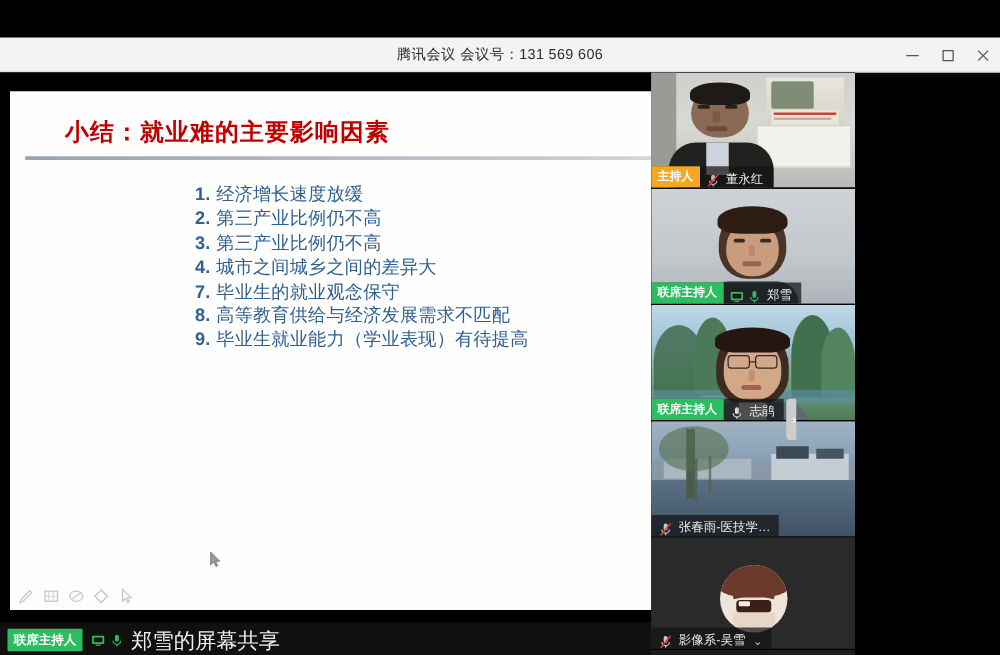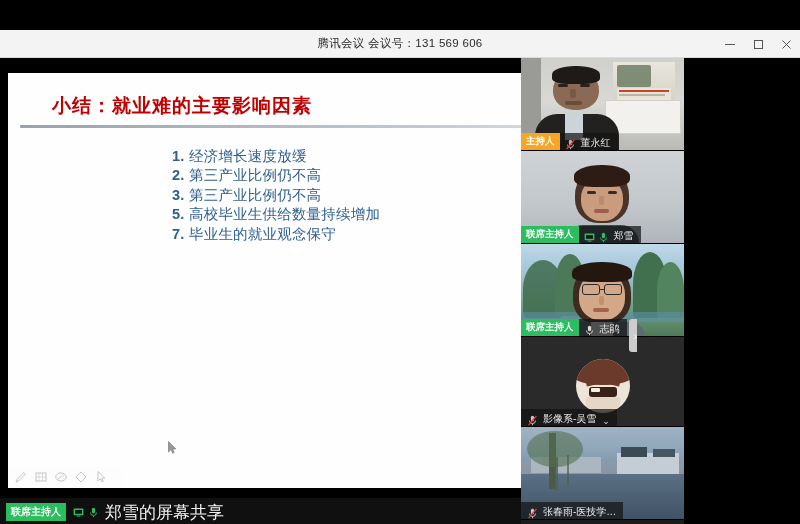--- a/index.html
+++ b/index.html
@@ -54,21 +54,21 @@
     font-size:19px; font-weight:bold; color:#c00000;
     letter-spacing:1px; white-space:nowrap;
   }
   .slide-rule{
     position:absolute; left:12px; top:52px; width:586px; height:3px;
     background:linear-gradient(to right,#9aa3ad,#c3c9cf 70%,#dfe3e6);
     border-radius:1px;
   }
 
   .bullet-list{
-    position:absolute; left:164px; top:74px;
+    position:absolute; left:148px; top:74px;
     list-style:none;
   }
   .bullet-list li{
     font-size:14.5px; color:#2f6090; line-height:19.4px;
     white-space:nowrap; letter-spacing:.2px;
   }
   .bullet-list li .num{
     display:inline-block; width:17px; font-weight:bold; color:#2f6090;
   }
 
@@ -200,22 +200,24 @@
     <div class="share-area">
 
       <div class="slide">
         <div class="slide-title">小结：就业难的主要影响因素</div>
         <div class="slide-rule"></div>
 
         <ul class="bullet-list">
           <li><span class="num">1.</span><span>经济增长速度放缓</span></li>
           <li><span class="num">2.</span><span>第三产业比例仍不高</span></li>
           <li><span class="num">3.</span><span>第三产业比例仍不高</span></li>
-          <li><span class="num">5.</span><span>高校毕业生供给数量持续增加</span></li>
+          <li><span class="num">4.</span><span>城市之间城乡之间的差异大</span></li>
           <li><span class="num">7.</span><span>毕业生的就业观念保守</span></li>
+          <li><span class="num">8.</span><span>高等教育供给与经济发展需求不匹配</span></li>
+          <li><span class="num">9.</span><span>毕业生就业能力（学业表现）有待提高</span></li>
         </ul>
 
         <svg class="slide-cursor" viewBox="0 0 9 13">
           <path d="M0.5 0.5 L0.5 11 L3 8.6 L4.8 12.2 L6.2 11.5 L4.5 8.1 L7.8 7.9 Z" fill="#9a9a9a" stroke="#6d6d6d" stroke-width=".6"></path>
         </svg>
 
         <div class="annot-bar">
           <svg class="annot-ico" viewBox="0 0 14 14">
               <path d="M2 12 L3.2 9.2 L9.8 2.6 L11.4 4.2 L4.8 10.8 Z" fill="none" stroke="#777" stroke-width="1"></path>
             </svg>
@@ -345,43 +347,20 @@
             <svg class="ico" viewBox="0 0 12 14">
                 <rect x="4" y="1" width="4" height="7" rx="2" fill="#d8d8d8"></rect>
                 <path d="M2.2 7.1 a3.8 3.8 0 0 0 7.6 0" fill="none" stroke="#d8d8d8" stroke-width="1.2"></path>
                 <path d="M6 10.9 v2.1" stroke="#d8d8d8" stroke-width="1.2"></path>
               </svg>
           </span>
           <span class="nm">志鹃</span>
         </div>
       </div>
 
-      <div class="tile t5 avatar-tile">
-        <div class="avatar">
-          <span class="av-hair"></span>
-          <span class="av-brow l"></span>
-          <span class="av-brow r"></span>
-          <span class="av-mouth"></span>
-          <span class="av-tooth"></span>
-          <span class="av-chin"></span>
-        </div>
-        <div class="namebar">
-          <span class="ico-wrap" style="padding-left:6px">
-            <svg class="ico" viewBox="0 0 12 14">
-                <rect x="4" y="1" width="4" height="7" rx="2" fill="#c9c9c9"></rect>
-                <path d="M2.2 7.1 a3.8 3.8 0 0 0 7.6 0" fill="none" stroke="#c9c9c9" stroke-width="1.2"></path>
-                <path d="M6 10.9 v2.1" stroke="#c9c9c9" stroke-width="1.2"></path>
-                <path d="M1 13 L11 1" stroke="#e53935" stroke-width="1.6"></path>
-              </svg>
-          </span>
-          <span class="nm">影像系-吴雪</span>
-          <span class="chev">⌄</span>
-        </div>
-      </div>
-
       <div class="tile">
         <div class="photo" style="background:linear-gradient(#9fb3c4 0%,#8ba2b6 30%,#6f8598 55%,#55697c 100%);">
           <div style="position:absolute;left:0;top:34px;width:163px;height:14px;background:#8d9aa6;opacity:.8;"></div>
           <div style="position:absolute;left:96px;top:26px;width:62px;height:22px;background:#cfd6dc;opacity:.85;"></div>
           <div style="position:absolute;left:100px;top:20px;width:26px;height:10px;background:#3c4a55;"></div>
           <div style="position:absolute;left:132px;top:22px;width:22px;height:8px;background:#47555f;"></div>
           <div style="position:absolute;left:10px;top:30px;width:70px;height:16px;background:#b8c3cc;opacity:.7;"></div>
           <div style="position:absolute;left:0;top:47px;width:163px;height:46px;background:linear-gradient(#5b7084,#3f5265);"></div>
           <div style="position:absolute;left:28px;top:6px;width:7px;height:56px;background:#4b5b4a;"></div>
           <div style="position:absolute;left:6px;top:4px;width:56px;height:36px;background:#55704f;border-radius:50%;opacity:.6;"></div>
@@ -394,15 +373,38 @@
                 <rect x="4" y="1" width="4" height="7" rx="2" fill="#c9c9c9"></rect>
                 <path d="M2.2 7.1 a3.8 3.8 0 0 0 7.6 0" fill="none" stroke="#c9c9c9" stroke-width="1.2"></path>
                 <path d="M6 10.9 v2.1" stroke="#c9c9c9" stroke-width="1.2"></path>
                 <path d="M1 13 L11 1" stroke="#e53935" stroke-width="1.6"></path>
               </svg>
           </span>
           <span class="nm">张春雨-医技学…</span>
         </div>
       </div>
 
+      <div class="tile t5 avatar-tile">
+        <div class="avatar">
+          <span class="av-hair"></span>
+          <span class="av-brow l"></span>
+          <span class="av-brow r"></span>
+          <span class="av-mouth"></span>
+          <span class="av-tooth"></span>
+          <span class="av-chin"></span>
+        </div>
+        <div class="namebar">
+          <span class="ico-wrap" style="padding-left:6px">
+            <svg class="ico" viewBox="0 0 12 14">
+                <rect x="4" y="1" width="4" height="7" rx="2" fill="#c9c9c9"></rect>
+                <path d="M2.2 7.1 a3.8 3.8 0 0 0 7.6 0" fill="none" stroke="#c9c9c9" stroke-width="1.2"></path>
+                <path d="M6 10.9 v2.1" stroke="#c9c9c9" stroke-width="1.2"></path>
+                <path d="M1 13 L11 1" stroke="#e53935" stroke-width="1.6"></path>
+              </svg>
+          </span>
+          <span class="nm">影像系-吴雪</span>
+          <span class="chev">⌄</span>
+        </div>
+      </div>
+
     </div>
   </div>
 </div>
 
 </body></html>

